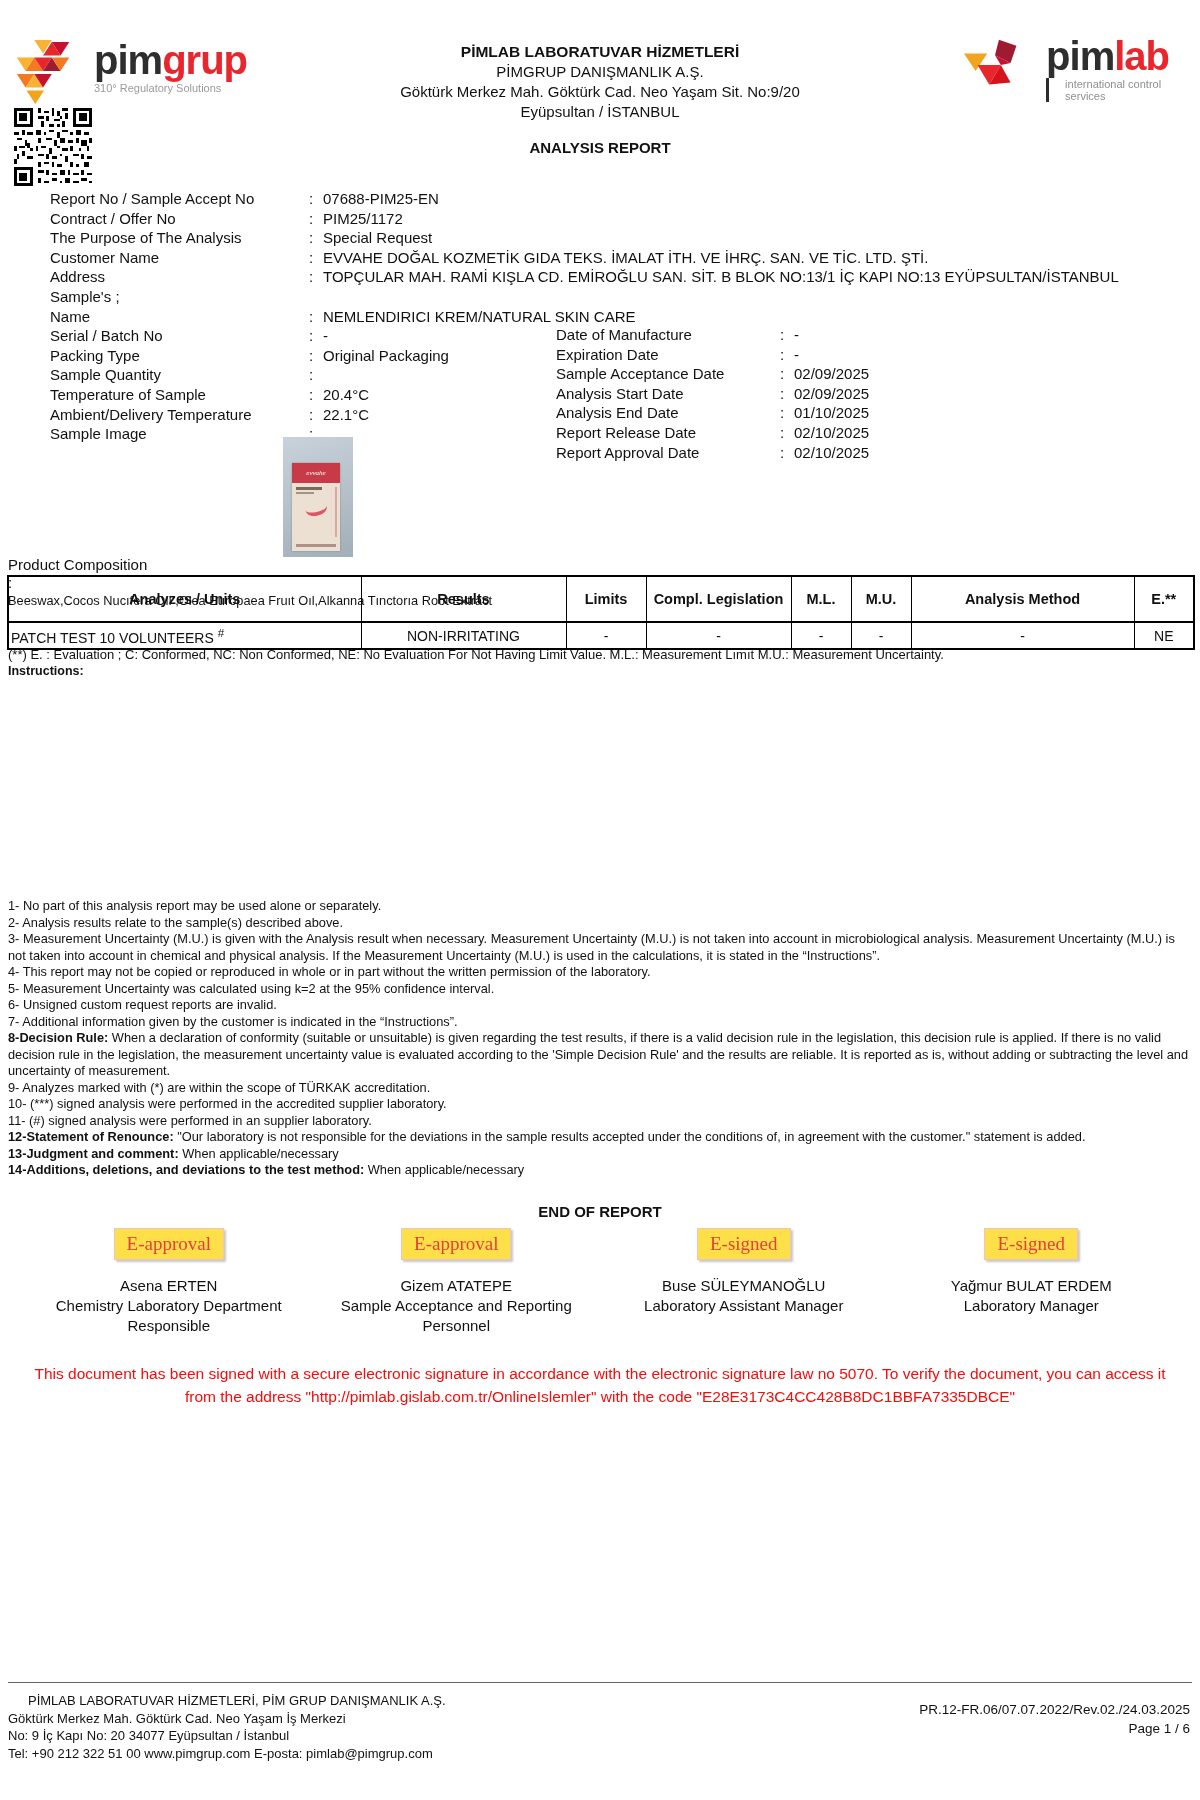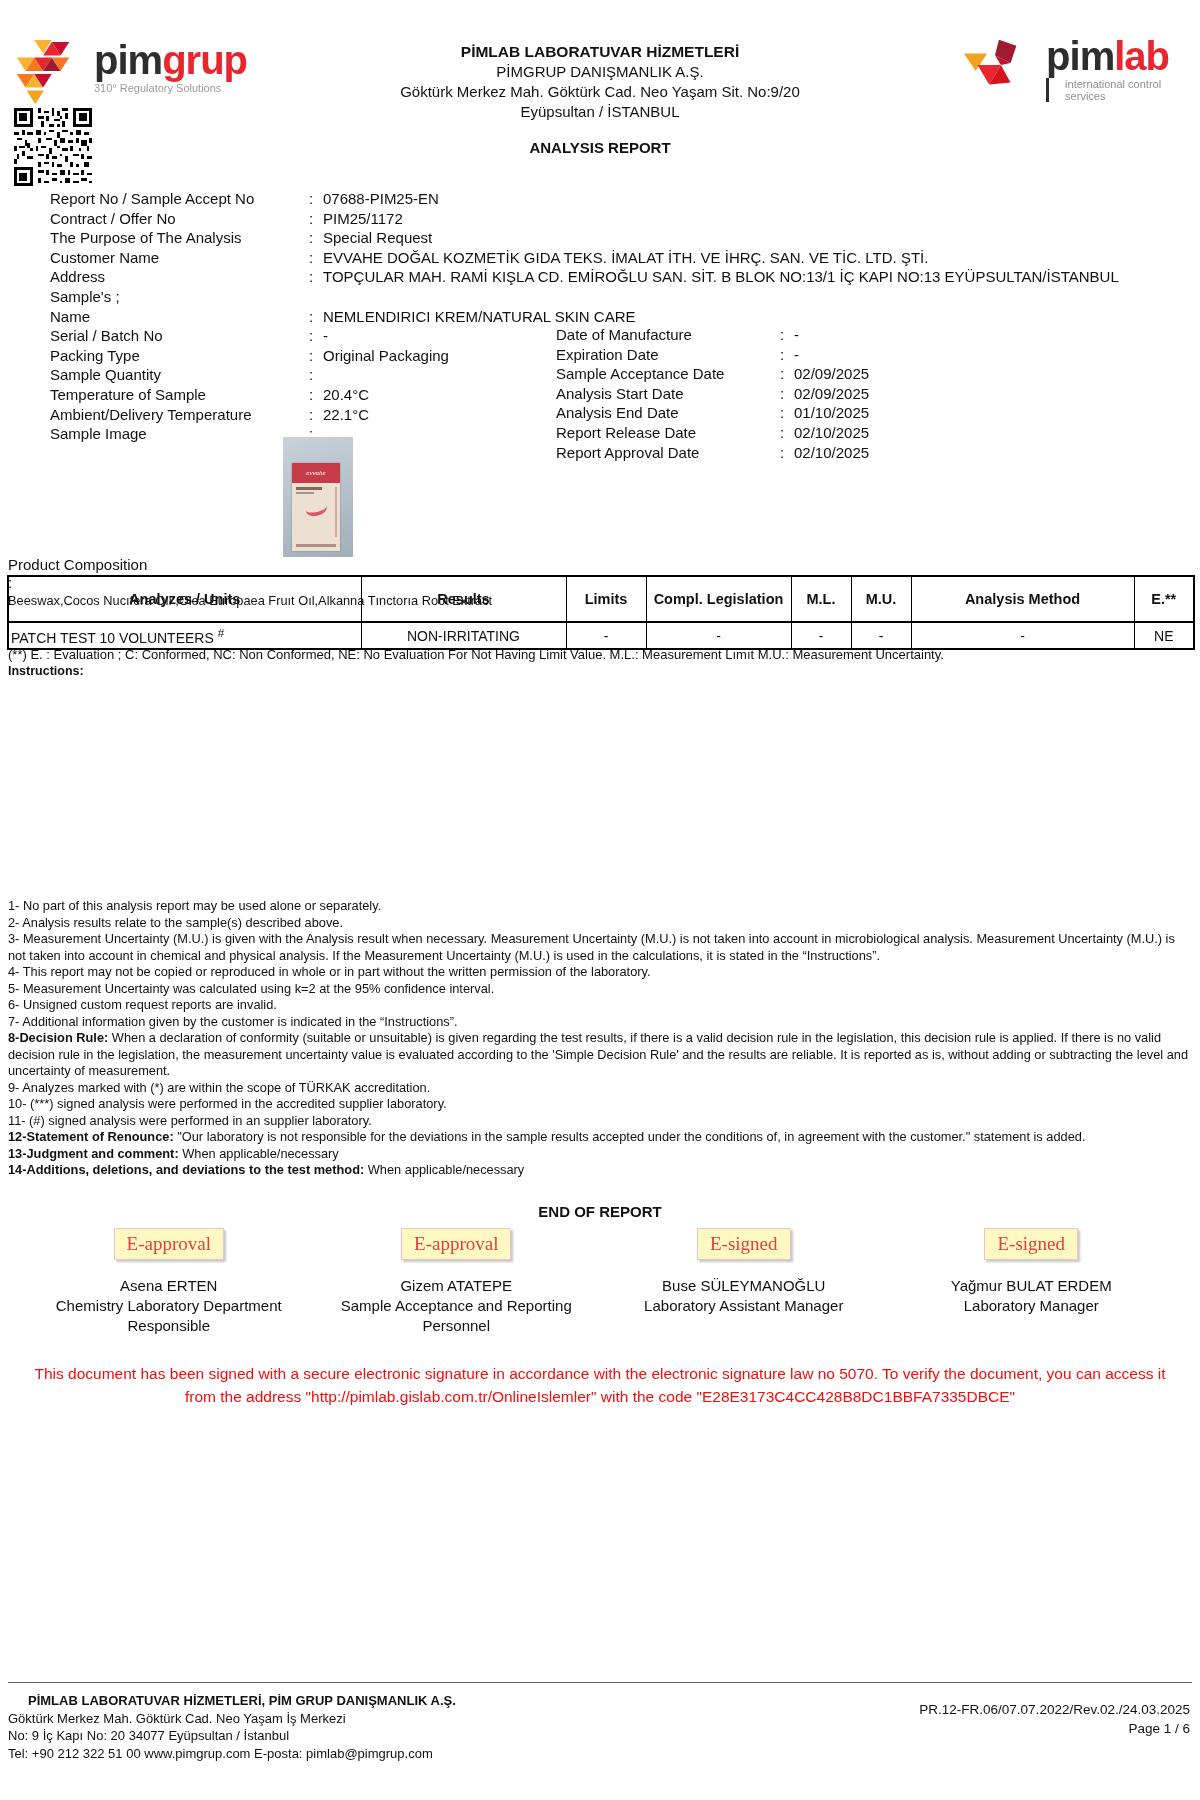--- a/index.html
+++ b/index.html
@@ -51,30 +51,30 @@
   .footnote{position:absolute;left:8px;top:647px;width:1184px;font-size:13px;}
   .instructions{position:absolute;left:8px;top:664px;font-size:12.5px;font-weight:bold;}
   
   .notes{position:absolute;left:8px;top:898px;width:1184px;font-size:12.8px;line-height:16.5px;}
   .note .nb{font-weight:bold;}
   .end-report{position:absolute;left:0;top:1203px;width:1200px;text-align:center;font-weight:bold;font-size:15px;}
   
   .sigs{position:absolute;left:25px;top:1228px;width:1150px;display:flex;}
   .sig{flex:1;text-align:center;padding:0 10px;}
   .stamp{display:inline-block;font-family:"Liberation Serif",serif;color:#e2403f;font-size:19px;
-         padding:4px 12px;border:1px solid #eec3c3;background:#fef9c3;box-shadow:2px 2px 2px #c8c8c8;}
+         padding:4px 12px;border:1px solid #eec3c3;background:#fde047;box-shadow:2px 2px 2px #c8c8c8;}
   .sig-name{margin-top:16px;font-size:15px;line-height:20px;}
   .sig-title{font-size:15px;line-height:20px;}
   
   .disclaimer{position:absolute;left:25px;top:1362px;width:1150px;text-align:center;color:#f20d0d;
               font-size:15.5px;line-height:23px;}
   
   .footer-rule{position:absolute;left:8px;top:1682px;width:1184px;height:1px;background:#666;}
   .footer-left{position:absolute;left:8px;top:1692px;font-size:13px;line-height:17.5px;}
-  .footer-left .f0{font-weight:bold;padding-left:20px;}
+  .footer-left .f0{font-weight:normal;padding-left:20px;}
   .footer-right{position:absolute;right:10px;top:1700px;text-align:right;font-size:13.5px;line-height:19px;}
 </style>
 </head>
 <body>
 
 <div id="page">
 
   <div class="logo logo-pimgrup">
     <svg width="58" height="68" viewBox="0 0 58 70">
       <polygon points="18,0 36,0 27,14" fill="#f9b233"></polygon>

